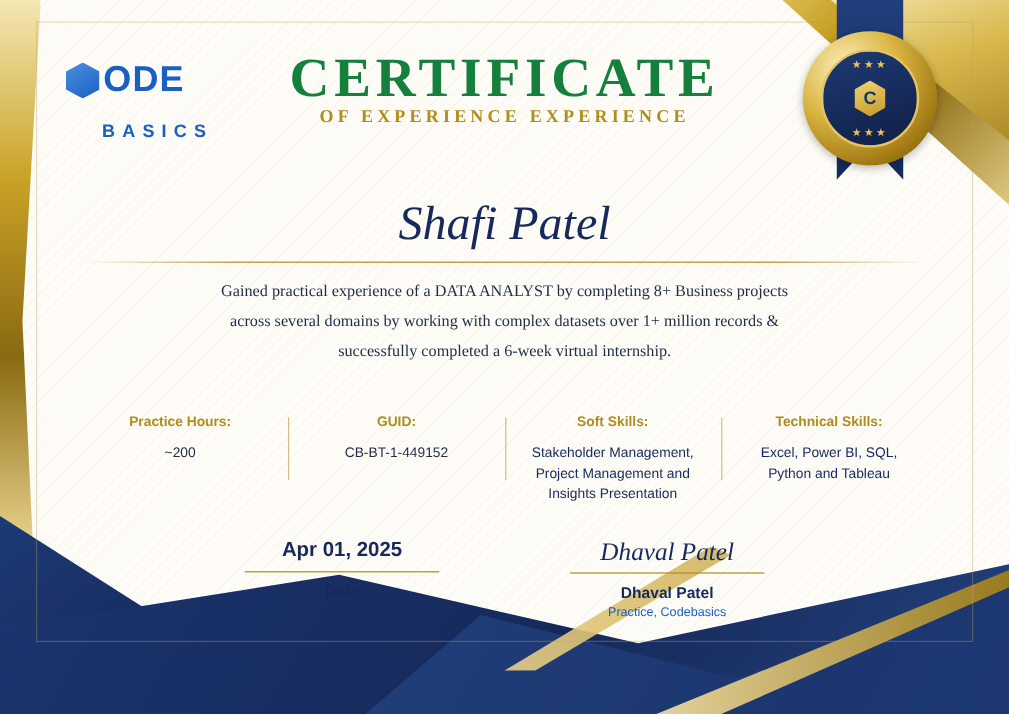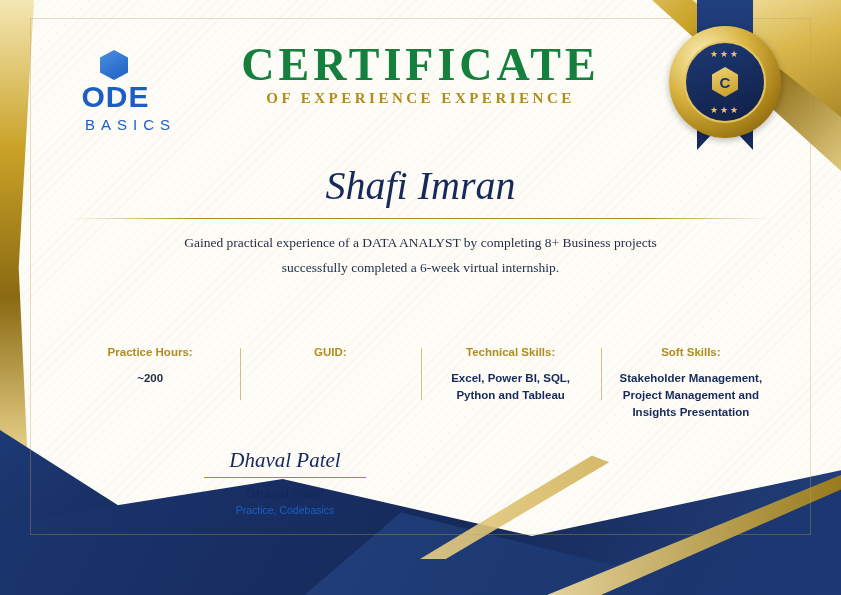--- a/index.html
+++ b/index.html
@@ -108,28 +108,28 @@
     background: linear-gradient(160deg,#f0d477,#c49a24);
     clip-path: polygon(50% 0, 100% 25%, 100% 75%, 50% 100%, 0 75%, 0 25%);
     display:flex; align-items:center; justify-content:center;
     color:#18336a; font-weight:bold; font-size:15px;
   }
 
   
   .content { position: absolute; inset: 0; }
 
   .logo { position: absolute; left: 55px; top: 50px; display:flex; flex-direction:column; }
-  .logo-row { display:flex; align-items:center;flex-direction:column; }
+  .logo-row { display:flex; align-items:center; }
   .logo-hex {
     width: 28px; height: 30px; margin-right: 3px;
     background: linear-gradient(150deg,#4a90e2,#1e5fc0);
     clip-path: polygon(50% 0, 100% 25%, 100% 75%, 50% 100%, 0 75%, 0 25%);
   }
   .logo-code { font-size: 30px; font-weight: bold; color:#1b5fc4; letter-spacing:1px; }
-  .logo-basics { font-size: 15px; font-weight: normal; color:#1b5fc4; letter-spacing:6px; margin-left:30px; margin-top:2px;}
+  .logo-basics { font-size: 15px; font-weight: bold; color:#1b5fc4; letter-spacing:6px; margin-left:30px; margin-top:17px;}
 
   .title {
     position:absolute; left:0; right:0; top:38px; text-align:center;
     font-family: Liberation Serif, serif;
     font-size: 46px; letter-spacing: 4px; color:#15803d; font-weight:bold;
   }
   .subtitle {
     position:absolute; left:0; right:0; top:90px; text-align:center;
     font-family: "Liberation Serif", serif;
     font-size: 15px; letter-spacing: 3.5px; color:#b08c1d; font-weight:bold;
@@ -158,21 +158,21 @@
   .details {
     position:absolute; left:60px; right:60px; top:346px;
     display:flex; justify-content:space-between; align-items:flex-start;
   }
   .detail-col { text-align:center; padding: 0 14px; position: relative; flex: 1; }
   .detail-col + .detail-col::before {
     content:""; position:absolute; left:0; top:2px; width:1px; height:52px;
     background: rgba(176,140,29,.55);
   }
   .detail-label { color:#b08c1d; font-size:11.5px; font-weight:bold; margin-bottom:12px; }
-  .detail-value { color:#16295a; font-size:11.5px; line-height:17px;font-weight:bold; }
+  .detail-value { color:#16295a; font-size:11.5px; line-height:17px; }
   .detail-value.plain { color:#1f2b45; }
 
   .sign-area { position:absolute; left:190px; right:190px; top:448px; display:flex; justify-content:space-between; }
   .sign-block { text-align:center; width: 190px; }
   .date-value { font-size:17px; color:#16295a; font-weight:bold; padding-bottom:6px; }
   .sign-script {
     font-family: "Liberation Serif", serif; font-style: italic;
     font-size: 21px; color:#16295a; padding-bottom: 2px;
   }
   .sign-rule { height:1px; background:#b08c1d; margin: 2px 14px 8px 14px; }
@@ -212,48 +212,55 @@
       <div class="logo-row">
         <span class="logo-hex"></span>
         <span class="logo-code">ODE</span>
       </div>
       <div class="logo-basics">BASICS</div>
     </div>
 
     <div class="title">CERTIFICATE</div>
     <div class="subtitle">OF EXPERIENCE EXPERIENCE</div>
 
-    <div class="recipient">Shafi Imran</div>
+    <div class="recipient">Shafi Patel</div>
     <div class="rule"></div>
 
     <div class="body-text">
       <div>Gained practical experience of a DATA ANALYST by completing 8+ Business projects</div>
+      <div>across several domains by working with complex datasets over 1+ million records &amp;</div>
       <div>successfully completed a 6-week virtual internship.</div>
     </div>
 
 
     <div class="details">
       <div class="detail-col">
         <div class="detail-label">Practice Hours:</div>
         <div class="detail-value plain">~200</div>
       </div>
       <div class="detail-col">
         <div class="detail-label">GUID:</div>
+        <div class="detail-value plain">CB-BT-1-449152</div>
+      </div>
+      <div class="detail-col">
+        <div class="detail-label">Soft Skills:</div>
+        <div class="detail-value">Stakeholder Management, Project Management and Insights Presentation</div>
       </div>
       <div class="detail-col">
         <div class="detail-label">Technical Skills:</div>
         <div class="detail-value">Excel, Power BI, SQL, Python and Tableau</div>
       </div>
-      <div class="detail-col">
-        <div class="detail-label">Soft Skills:</div>
-        <div class="detail-value">Stakeholder Management, Project Management and Insights Presentation</div>
-      </div>
     </div>
 
     <div class="sign-area">
+      <div class="sign-block">
+        <div class="date-value">Apr 01, 2025</div>
+        <div class="sign-rule"></div>
+        <div class="sign-label">Date</div>
+      </div>
       <div class="sign-block">
         <div class="sign-script">Dhaval Patel</div>
         <div class="sign-rule"></div>
         <div class="sign-label">Dhaval Patel</div>
         <div class="sign-sub">Practice, Codebasics</div>
       </div>
     </div>
 
   </div>
 </div>

